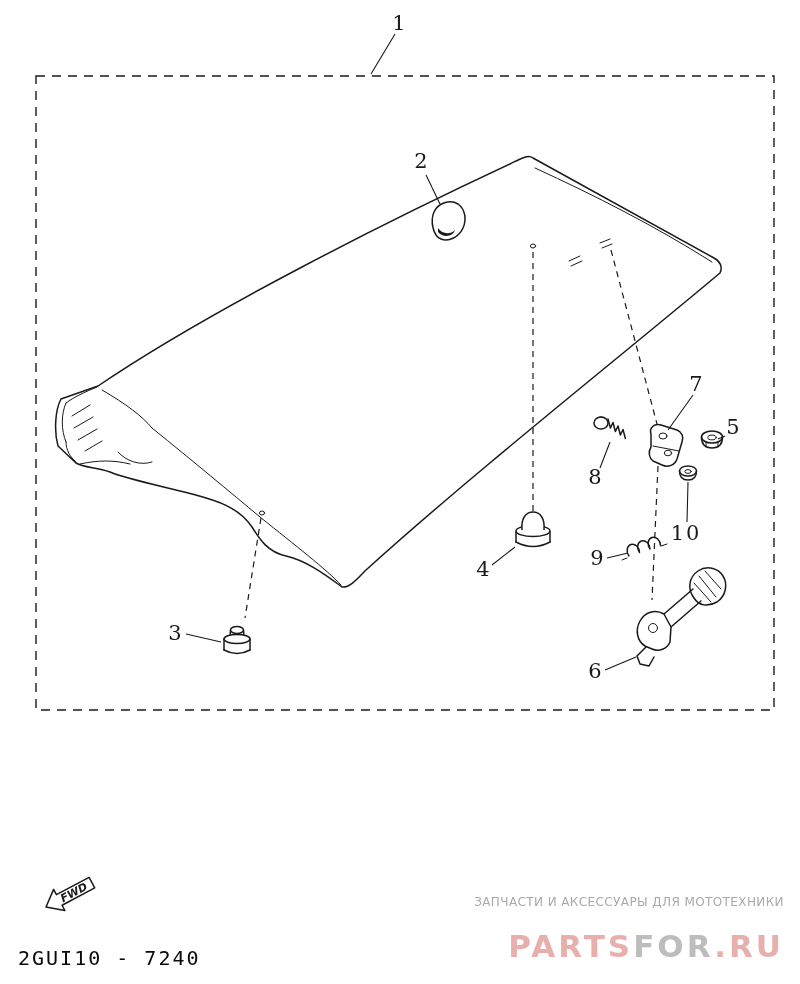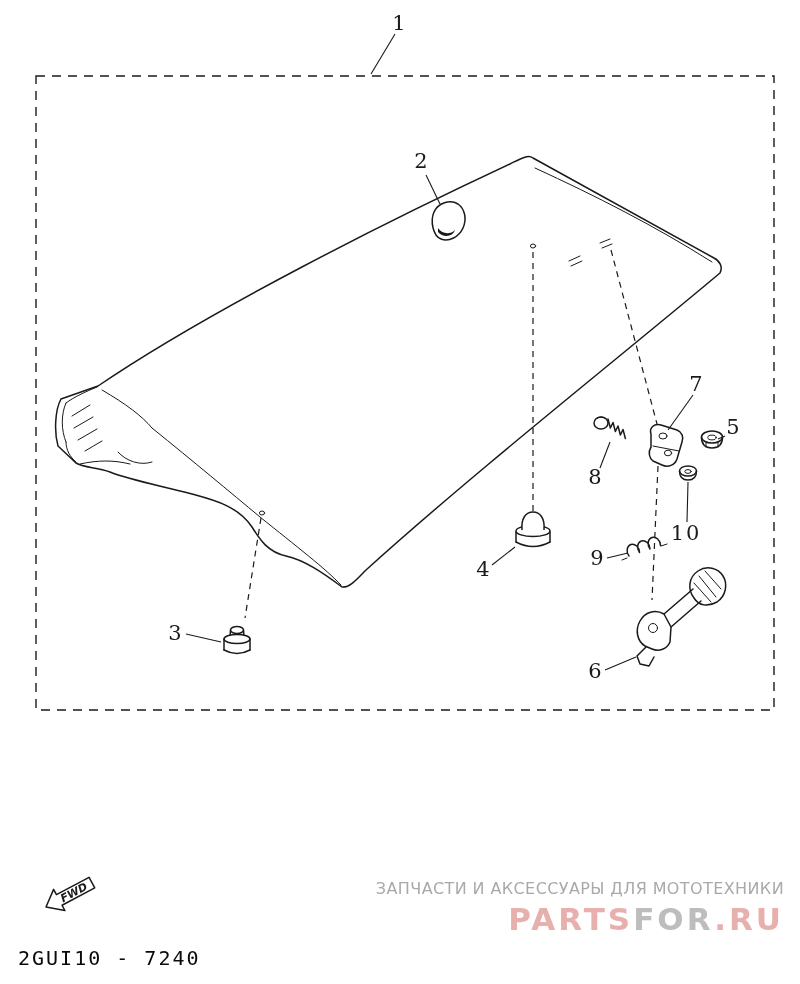--- a/index.html
+++ b/index.html
@@ -12,24 +12,24 @@
   .dash{stroke:var(--ink,#1a1a1a);stroke-width:1.2;fill:none;stroke-dasharray:6 5;}
   .frame{fill:none;stroke:var(--ink,#1a1a1a);stroke-width:1.4;stroke-dasharray:9 7;}
   .callout-text{font-family:"DejaVu Serif",serif;font-size:21px;fill:var(--ink,#1a1a1a);text-anchor:middle;}
   .callout-line{stroke:var(--ink,#1a1a1a);stroke-width:1.1;}
   .inkfill{fill:var(--ink,#1a1a1a);stroke:none;}
   .fwd-text{font-family:"DejaVu Sans",sans-serif;font-size:11px;font-weight:bold;font-style:italic;
             fill:var(--ink,#1a1a1a);}
   .part-code{position:absolute;left:18px;top:946px;font-family:"DejaVu Sans Mono",monospace;
              font-size:20px;letter-spacing:2px;color:#0a0a0a;}
   .watermark{position:absolute;right:16px;top:880px;text-align:right;line-height:1.1;}
-  .wm-tagline{font-family:"DejaVu Sans",sans-serif;font-size:16px;letter-spacing:.4px;
-              color:var(--tagline-gray,#a9a9a9);}
+  .wm-tagline{font-family:"DejaVu Sans",sans-serif;font-size:12px;letter-spacing:.4px;
+              color:var(--tagline-gray,#a9a9a9);margin-top:16px;}
   .wm-logo{font-family:"DejaVu Sans",sans-serif;font-weight:bold;font-size:31px;letter-spacing:3px;
-           margin-top:4px;text-align:right;}
+           margin-top:20px;text-align:right;}
   .wm-pink{color:var(--logo-pink,#e7b0ac);}
   .wm-gray{color:var(--logo-gray,#bdbdbd);}
 </style>
 </head>
 <body>
 
 <div class="page">
 
   <svg width="800" height="984" viewBox="0 0 800 984">
 

